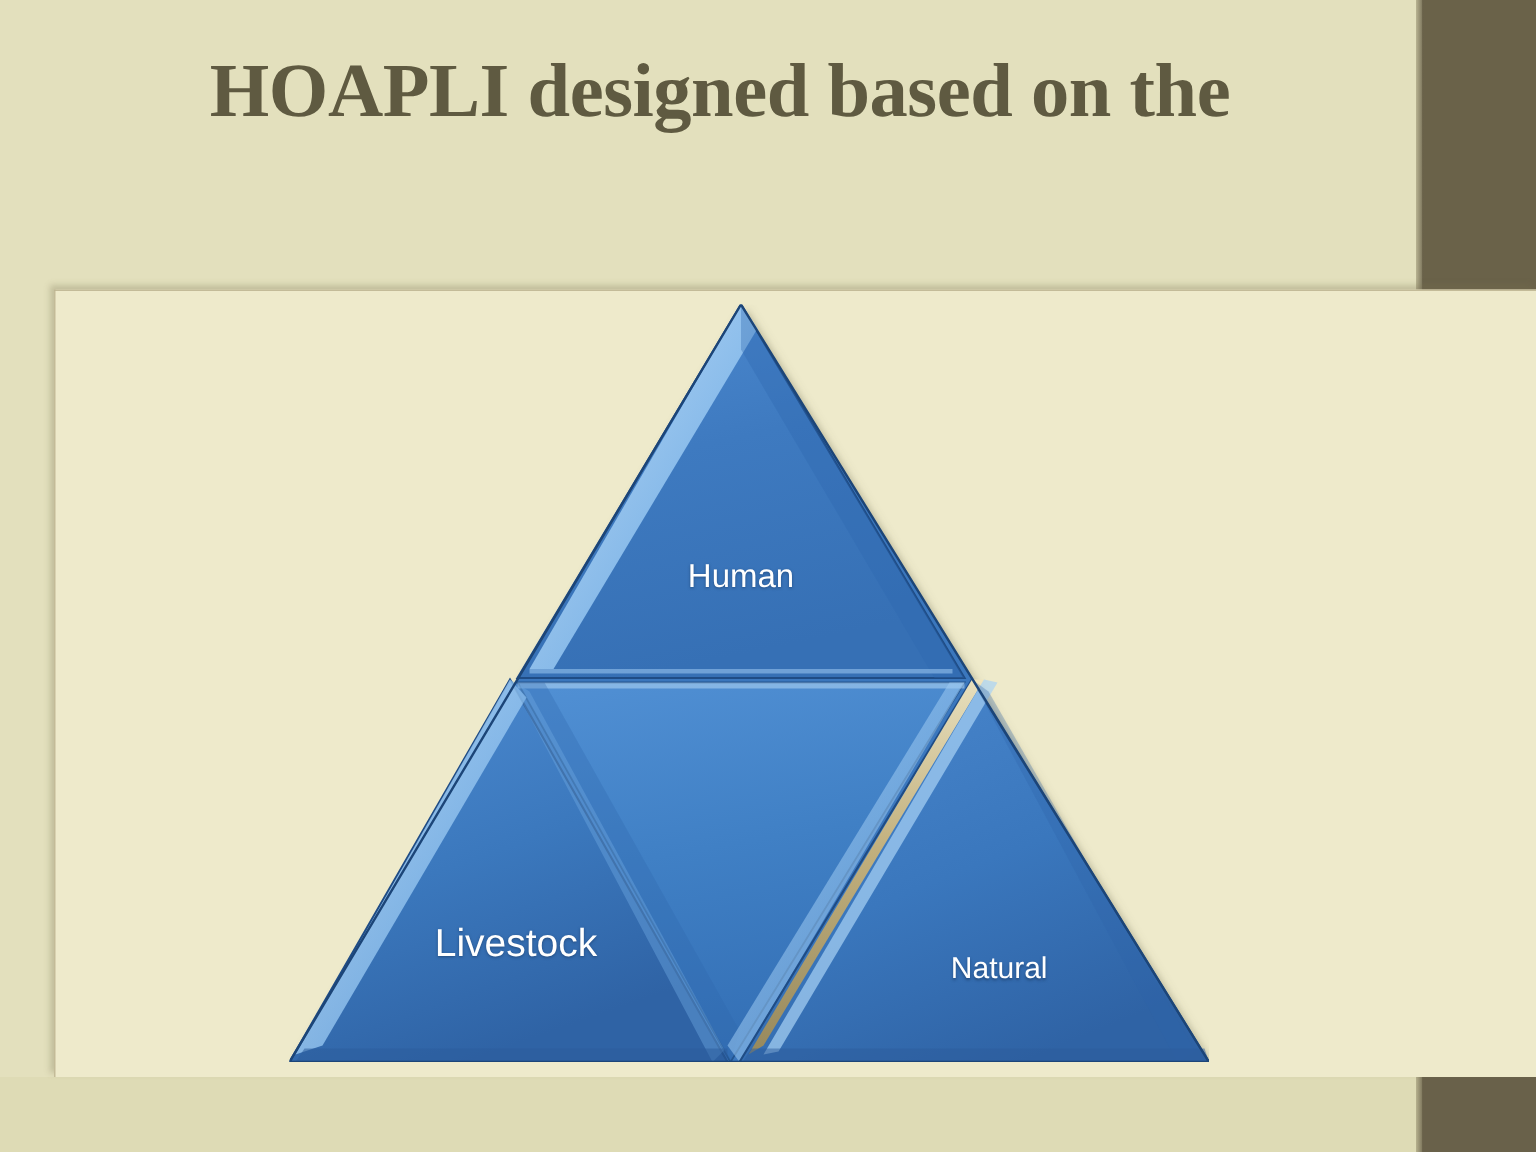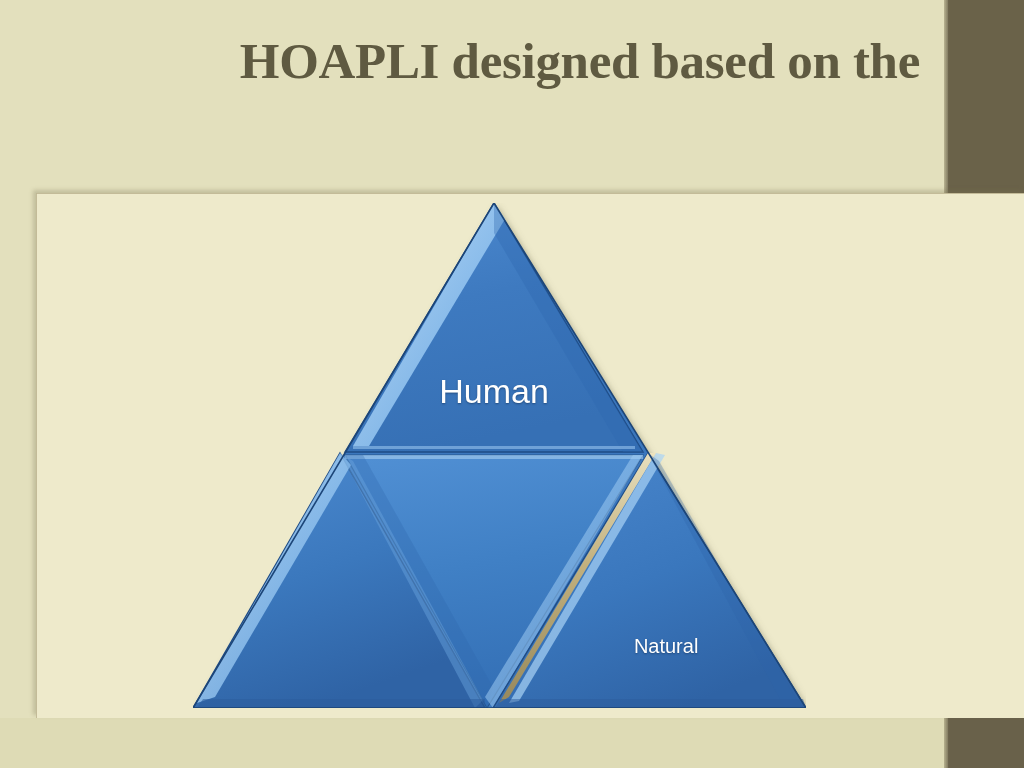--- a/index.html
+++ b/index.html
@@ -112,21 +112,21 @@
     top: 28px;
     width: 880px;
     text-align: center;
     color: #5f5a41;
     font-family: "Liberation Serif", serif;
     font-weight: bold;
     font-size: 51px;
     line-height: 1.32;
     letter-spacing: -0.3px;
   }
-  .title .line { display: block; text-align: right; }
+  .title .line { display: block; }
 
   
   .pyramid {
     position: absolute;
     left: 193px;
     top: 203px;
     width: 613px;
     height: 505px;
   }
   .pyramid svg { display: block; }
@@ -138,21 +138,21 @@
     font-family: "Liberation Sans", sans-serif;
     font-weight: normal;
     text-shadow: 0 1px 2px rgba(20,45,80,.55);
     white-space: pre;
     text-align: center;
     line-height: 1.18;
   }
   .lbl-human {
     left: 394px; top: 371px;
     width: 200px;
-    font-size: 34px;
+    font-size: 22px;
   }
   .lbl-livestock {
     left: 244px; top: 613px;
     width: 200px;
     font-size: 26px;
   }
   .lbl-natural {
     left: 551px; top: 611px;
     width: 208px;
     font-size: 20px;
@@ -262,17 +262,18 @@
         <polygon points="455,250 466,258 604,498 592,505" fill="#2d64a8" opacity="0.30"></polygon>
 
         <polygon points="308,496 610,496 613,505 302,505" fill="#2b5c9c" opacity="0.50"></polygon>
       </g>
 
       <polygon points="301,0 613,505 0,505" fill="none" stroke="#1c4578" stroke-width="1.6"></polygon>
     </svg>
   </div>
 
   <div class="lbl lbl-human">Human</div>
+  <div class="lbl lbl-livestock">Livestock</div>
   <div class="lbl lbl-natural">
     <span>Natural</span><br>
   </div>
 
 </div>
 
 </body></html>

